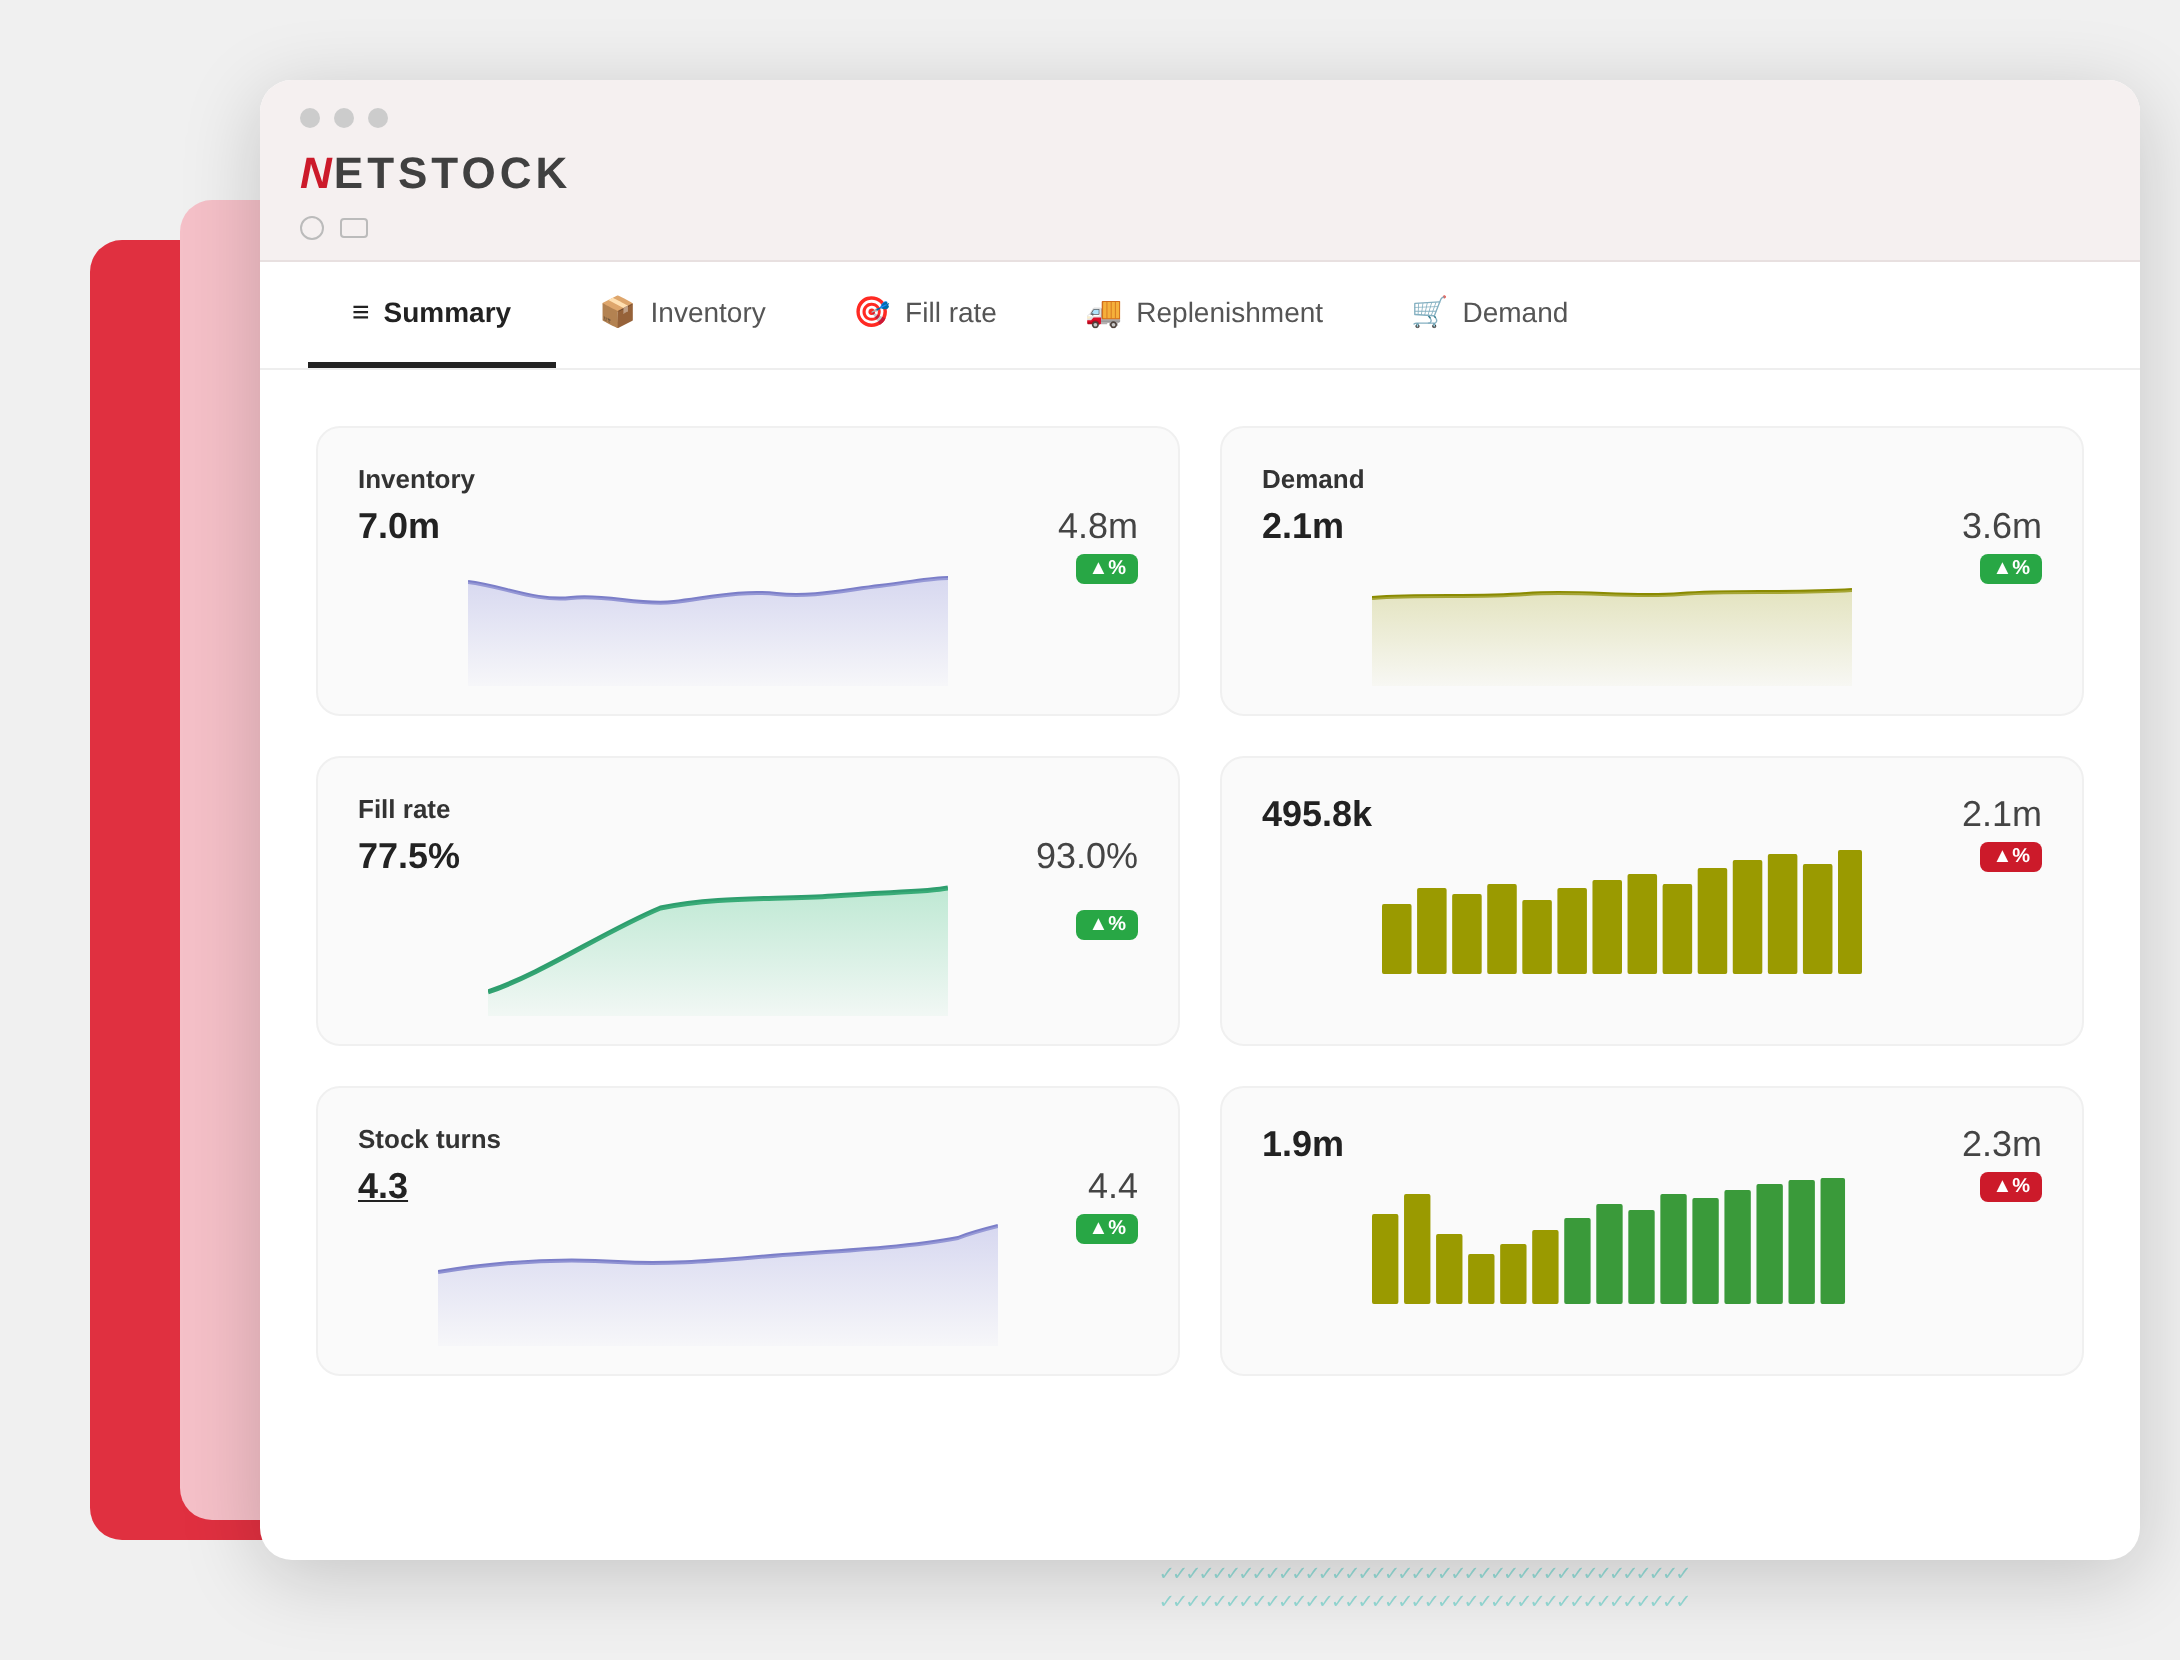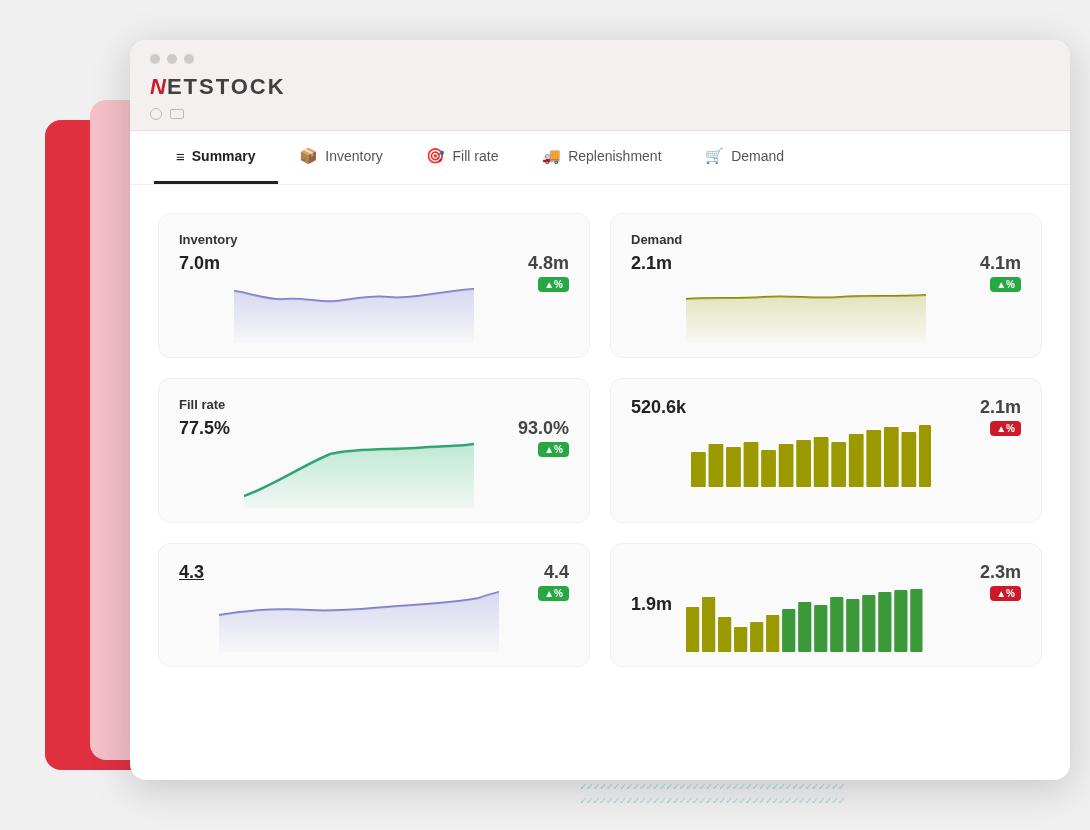--- a/index.html
+++ b/index.html
@@ -185,21 +185,21 @@
       z-index: 2;
     }
     .metric-end-block {
       display: flex;
       flex-direction: column;
       align-items: flex-end;
       z-index: 2;
     }
     .metric-end {
       font-size: 18px;
-      font-weight: 700;
+      font-weight: 400;
       color: #444;
     }
     .metric-badge {
       display: flex;
       align-items: center;
       gap: 3px;
       padding: 2px 6px;
       border-radius: 4px;
       font-size: 10px;
       font-weight: 700;
@@ -315,60 +315,60 @@
           <path d="M0,20 C20,22 40,30 60,28 C80,26 100,32 120,30 C140,28 160,24 180,26 C200,28 220,24 240,22 C260,20 270,18 280,18 L280,72 L0,72 Z" fill="url(#inv-grad)"></path>
         </svg>
       </div>
     </div>
 
     <div class="metric-card">
       <div class="metric-label">Demand</div>
       <div class="metric-card-inner">
         <div class="metric-start" style="position:absolute;top:0;left:0;z-index:2;">2.1m</div>
         <div class="metric-end-block" style="position:absolute;top:0;right:0;z-index:2;">
-          <span class="metric-end">4.1m</span>
+          <span class="metric-end">3.6m</span>
           <span class="metric-badge badge-green">▲%</span>
         </div>
         <svg style="position:absolute;bottom:0;left:55px;right:95px;width:calc(100% - 150px);height:72px;" viewBox="0 0 280 72" preserveAspectRatio="none">
           <defs>
             <linearGradient id="dem-grad" x1="0" y1="0" x2="0" y2="1">
               <stop offset="0%" stop-color="rgba(200,200,120,0.45)"></stop>
               <stop offset="100%" stop-color="rgba(200,200,120,0.05)"></stop>
             </linearGradient>
           </defs>
           <path d="M0,28 C30,26 60,28 90,26 C120,24 150,28 180,26 C210,24 240,26 280,24" stroke="#8a8a00" stroke-width="2" fill="none"></path>
           <path d="M0,28 C30,26 60,28 90,26 C120,24 150,28 180,26 C210,24 240,26 280,24 L280,72 L0,72 Z" fill="url(#dem-grad)"></path>
         </svg>
       </div>
     </div>
 
     <div class="metric-card">
       <div class="metric-label">Fill rate</div>
       <div class="metric-card-inner">
         <div class="metric-start" style="position:absolute;top:0;left:0;z-index:2;">77.5%</div>
-        <div class="metric-end-block" style="position:absolute;top:0;right:0;z-index:2;">
+        <div class="metric-end-block" style="position:absolute;top:0;right:0;z-index:2;gap:13px;">
           <span class="metric-end">93.0%</span>
           <span class="metric-badge badge-green">▲%</span>
         </div>
         <svg style="position:absolute;bottom:0;left:65px;right:95px;width:calc(100% - 160px);height:72px;" viewBox="0 0 240 72" preserveAspectRatio="none">
           <defs>
             <linearGradient id="fill-grad" x1="0" y1="0" x2="0" y2="1">
               <stop offset="0%" stop-color="rgba(80,200,140,0.35)"></stop>
               <stop offset="100%" stop-color="rgba(80,200,140,0.05)"></stop>
             </linearGradient>
           </defs>
           <path d="M0,60 C30,50 60,30 90,18 C120,12 150,14 180,12 C210,10 230,10 240,8" stroke="#2e9e6e" stroke-width="2.5" fill="none"></path>
           <path d="M0,60 C30,50 60,30 90,18 C120,12 150,14 180,12 C210,10 230,10 240,8 L240,72 L0,72 Z" fill="url(#fill-grad)"></path>
         </svg>
       </div>
     </div>
 
     <div class="metric-card">
       <div class="metric-card-inner">
-        <div class="metric-start" style="position:absolute;top:0;left:0;z-index:2;">520.6k</div>
+        <div class="metric-start" style="position:absolute;top:0;left:0;z-index:2;">495.8k</div>
         <div class="metric-end-block" style="position:absolute;top:0;right:0;z-index:2;">
           <span class="metric-end">2.1m</span>
           <span class="metric-badge badge-red">▲%</span>
         </div>
 
         <svg style="position:absolute;bottom:0;left:60px;right:90px;width:calc(100% - 150px);height:65px;" viewBox="0 0 260 65" preserveAspectRatio="none">
 
           <rect x="0" y="30" width="16" height="35" fill="#9a9a00" rx="1"></rect>
           <rect x="19" y="22" width="16" height="43" fill="#9a9a00" rx="1"></rect>
           <rect x="38" y="25" width="16" height="40" fill="#9a9a00" rx="1"></rect>
@@ -381,20 +381,21 @@
           <rect x="171" y="12" width="16" height="53" fill="#9a9a00" rx="1"></rect>
           <rect x="190" y="8" width="16" height="57" fill="#9a9a00" rx="1"></rect>
           <rect x="209" y="5" width="16" height="60" fill="#9a9a00" rx="1"></rect>
           <rect x="228" y="10" width="16" height="55" fill="#9a9a00" rx="1"></rect>
           <rect x="247" y="3" width="13" height="62" fill="#9a9a00" rx="1"></rect>
         </svg>
       </div>
     </div>
 
     <div class="metric-card">
+      <div class="metric-label">Stock turns</div>
       <div class="metric-card-inner">
         <div class="metric-start" style="position:absolute;top:0;left:0;z-index:2;text-decoration:underline;">4.3</div>
         <div class="metric-end-block" style="position:absolute;top:0;right:0;z-index:2;">
           <span class="metric-end">4.4</span>
           <span class="metric-badge badge-green">▲%</span>
         </div>
         <svg style="position:absolute;bottom:0;left:40px;right:70px;width:calc(100% - 110px);height:72px;" viewBox="0 0 280 72" preserveAspectRatio="none">
           <defs>
             <linearGradient id="st-grad" x1="0" y1="0" x2="0" y2="1">
               <stop offset="0%" stop-color="rgba(180,182,230,0.5)"></stop>
@@ -402,21 +403,21 @@
             </linearGradient>
           </defs>
           <path d="M0,35 C30,30 60,28 90,30 C120,32 150,28 180,26 C210,24 240,22 260,18 C265,16 272,14 280,12" stroke="#7b7ec8" stroke-width="2" fill="none"></path>
           <path d="M0,35 C30,30 60,28 90,30 C120,32 150,28 180,26 C210,24 240,22 260,18 C265,16 272,14 280,12 L280,72 L0,72 Z" fill="url(#st-grad)"></path>
         </svg>
       </div>
     </div>
 
     <div class="metric-card">
       <div class="metric-card-inner">
-        <div class="metric-start" style="position:absolute;top:0;left:0;z-index:2;margin-top:32px;">1.9m</div>
+        <div class="metric-start" style="position:absolute;top:0;left:0;z-index:2;">1.9m</div>
         <div class="metric-end-block" style="position:absolute;top:0;right:0;z-index:2;margin-left:22px;">
           <span class="metric-end">2.3m</span>
           <span class="metric-badge badge-red">▲%</span>
         </div>
 
         <svg style="position:absolute;bottom:0;left:55px;right:90px;width:calc(100% - 145px);height:65px;" viewBox="0 0 260 65" preserveAspectRatio="none">
           <rect x="0" y="20" width="14" height="45" fill="#9a9a00" rx="1"></rect>
           <rect x="17" y="10" width="14" height="55" fill="#9a9a00" rx="1"></rect>
           <rect x="34" y="30" width="14" height="35" fill="#9a9a00" rx="1"></rect>
           <rect x="51" y="40" width="14" height="25" fill="#9a9a00" rx="1"></rect>

